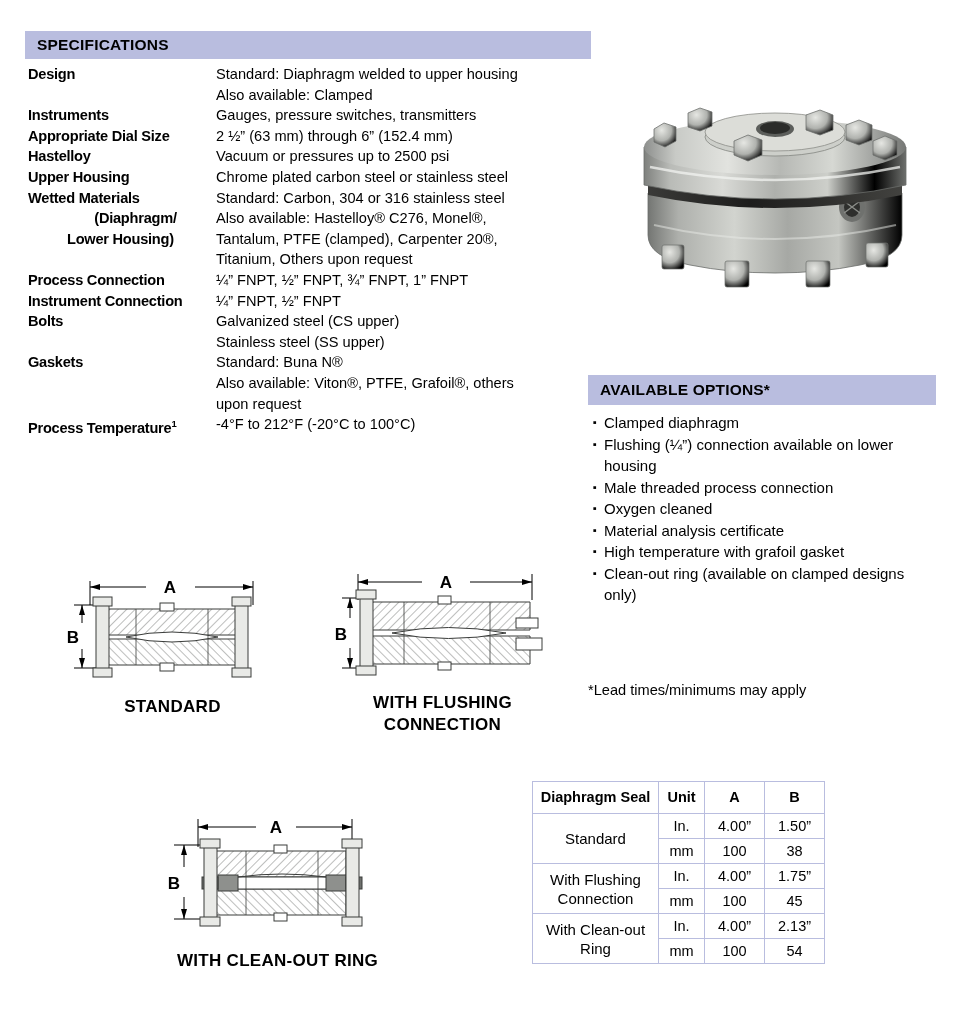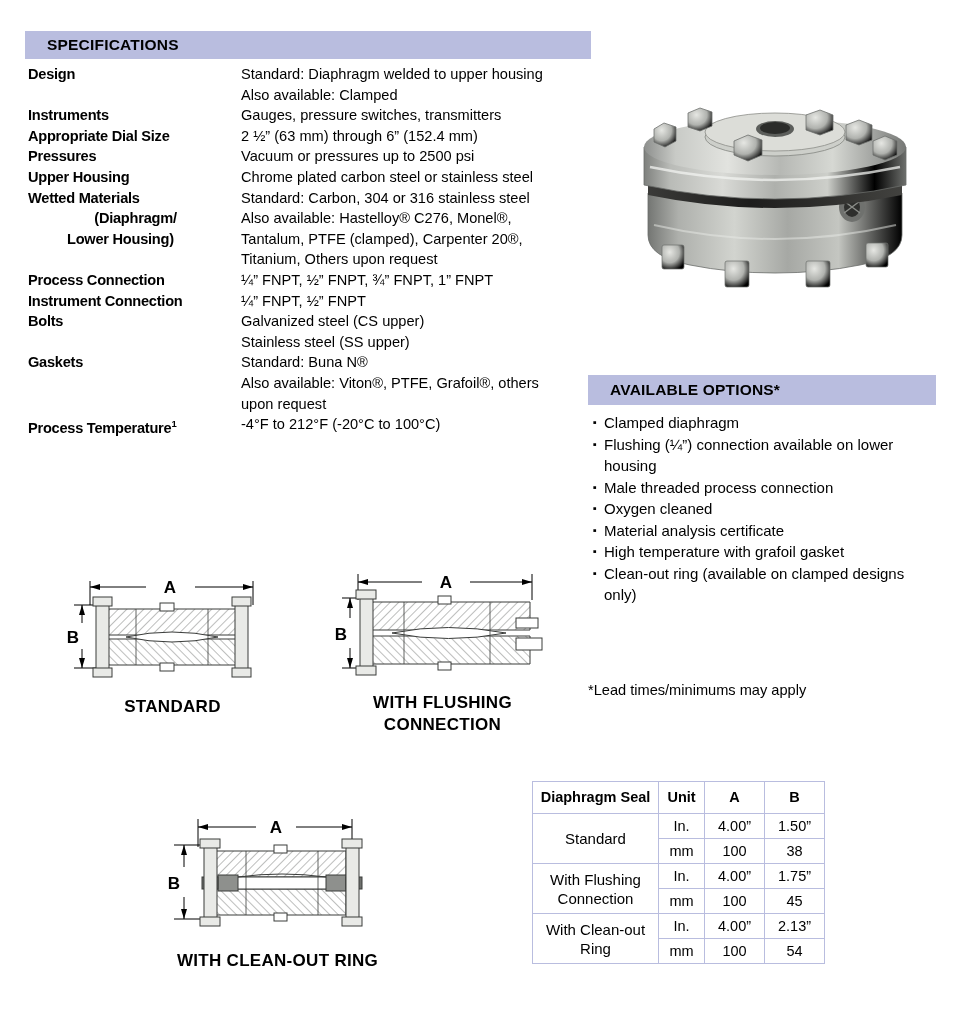--- a/index.html
+++ b/index.html
@@ -18,38 +18,37 @@
   .section-bar {
     position: absolute;
     background: #b9bddf;
     display: flex;
     align-items: center;
   }
   .section-bar .bar-title {
     font-size: 15.5px;
     font-weight: bold;
     letter-spacing: 0.2px;
-    padding-left: 22px;
+    padding-left: 12px;
   }
 
   #spec-bar { left: 25px; top: 31px; width: 566px; height: 28px; }
   #options-bar { left: 588px; top: 375px; width: 348px; height: 30px; }
 
   
   #spec-list {
     position: absolute;
     left: 25px;
     top: 64px;
     width: 570px;
   }
   .spec-row {
     display: flex;
     align-items: flex-start;
     line-height: 20.6px;
-    gap: 25px;
   }
   .spec-label {
     width: 191px;
     flex: 0 0 191px;
     font-size: 14.6px;
     font-weight: bold;
     white-space: nowrap;
     padding-left: 3px;
   }
   .spec-label.indent1 { padding-left: 30px; text-align: center; }
@@ -169,21 +168,21 @@
     </div>
     <div class="spec-row">
       <div class="spec-label wide">Instruments</div>
       <div class="spec-value">Gauges, pressure switches, transmitters</div>
     </div>
     <div class="spec-row">
       <div class="spec-label wide">Appropriate Dial Size</div>
       <div class="spec-value">2 ½” (63 mm) through 6” (152.4 mm)</div>
     </div>
     <div class="spec-row">
-      <div class="spec-label wide">Pressures</div>
+      <div class="spec-label wide">Hastelloy</div>
       <div class="spec-value">Vacuum or pressures up to 2500 psi</div>
     </div>
     <div class="spec-row">
       <div class="spec-label wide">Upper Housing</div>
       <div class="spec-value">Chrome plated carbon steel or stainless steel</div>
     </div>
     <div class="spec-row">
       <div class="spec-label wide">Wetted Materials</div>
       <div class="spec-value">Standard:  Carbon, 304 or 316 stainless steel</div>
     </div>

